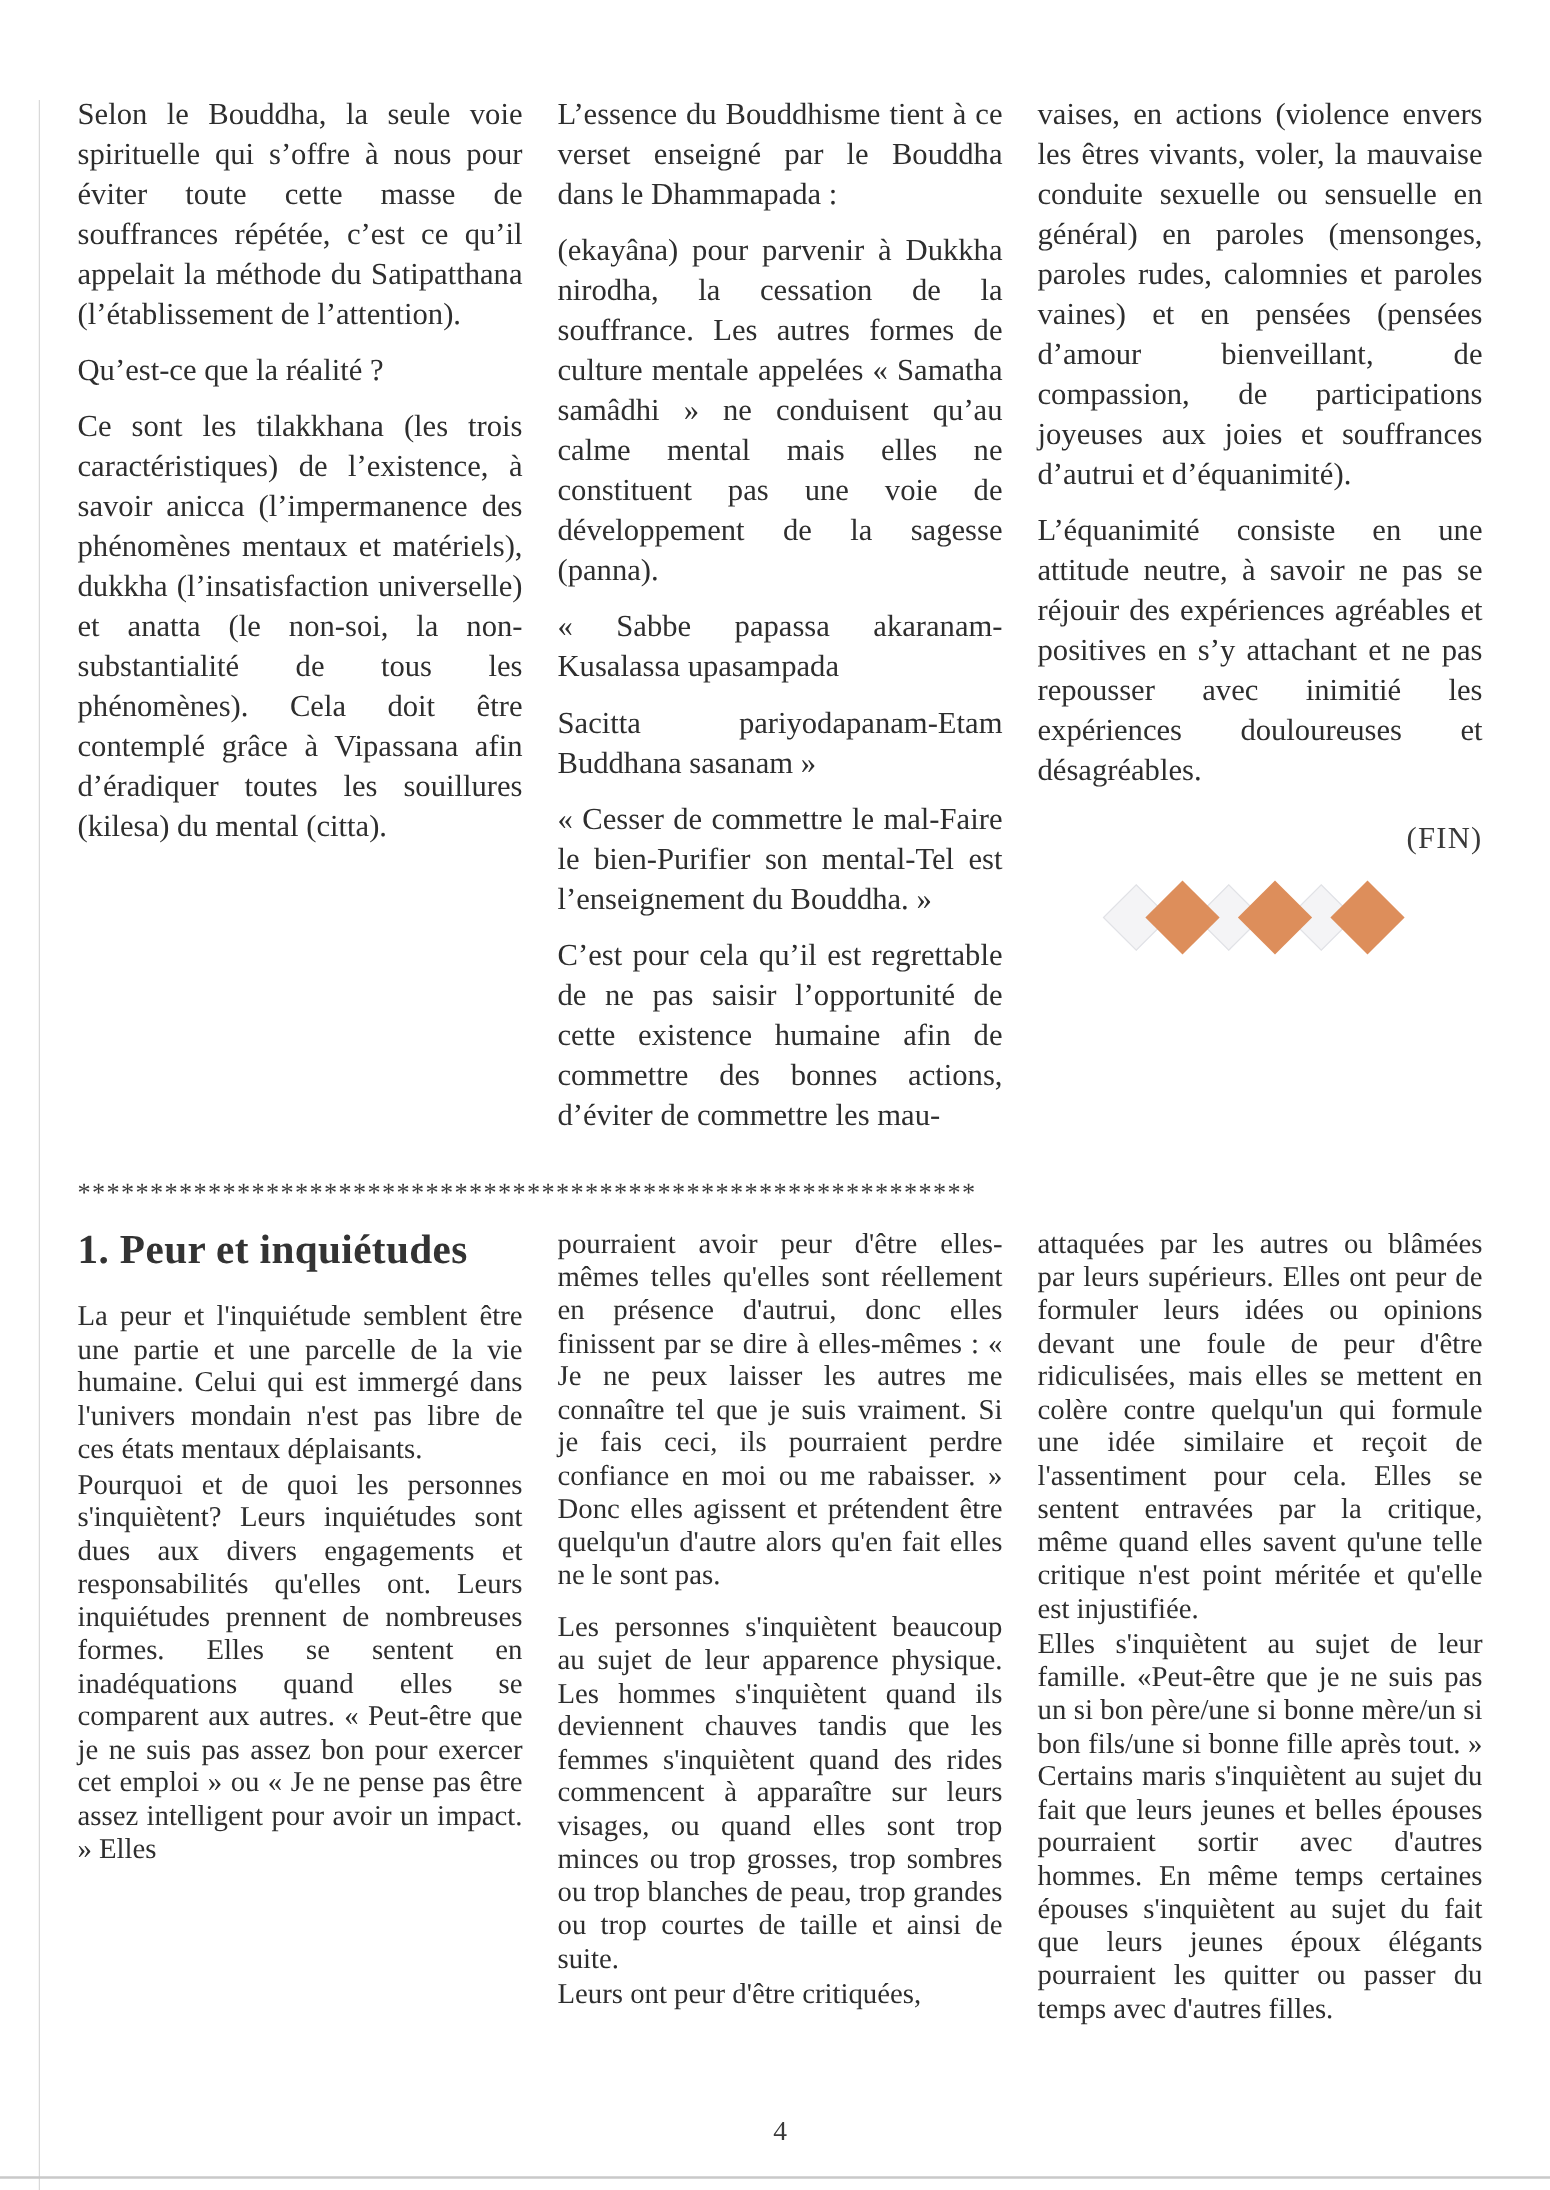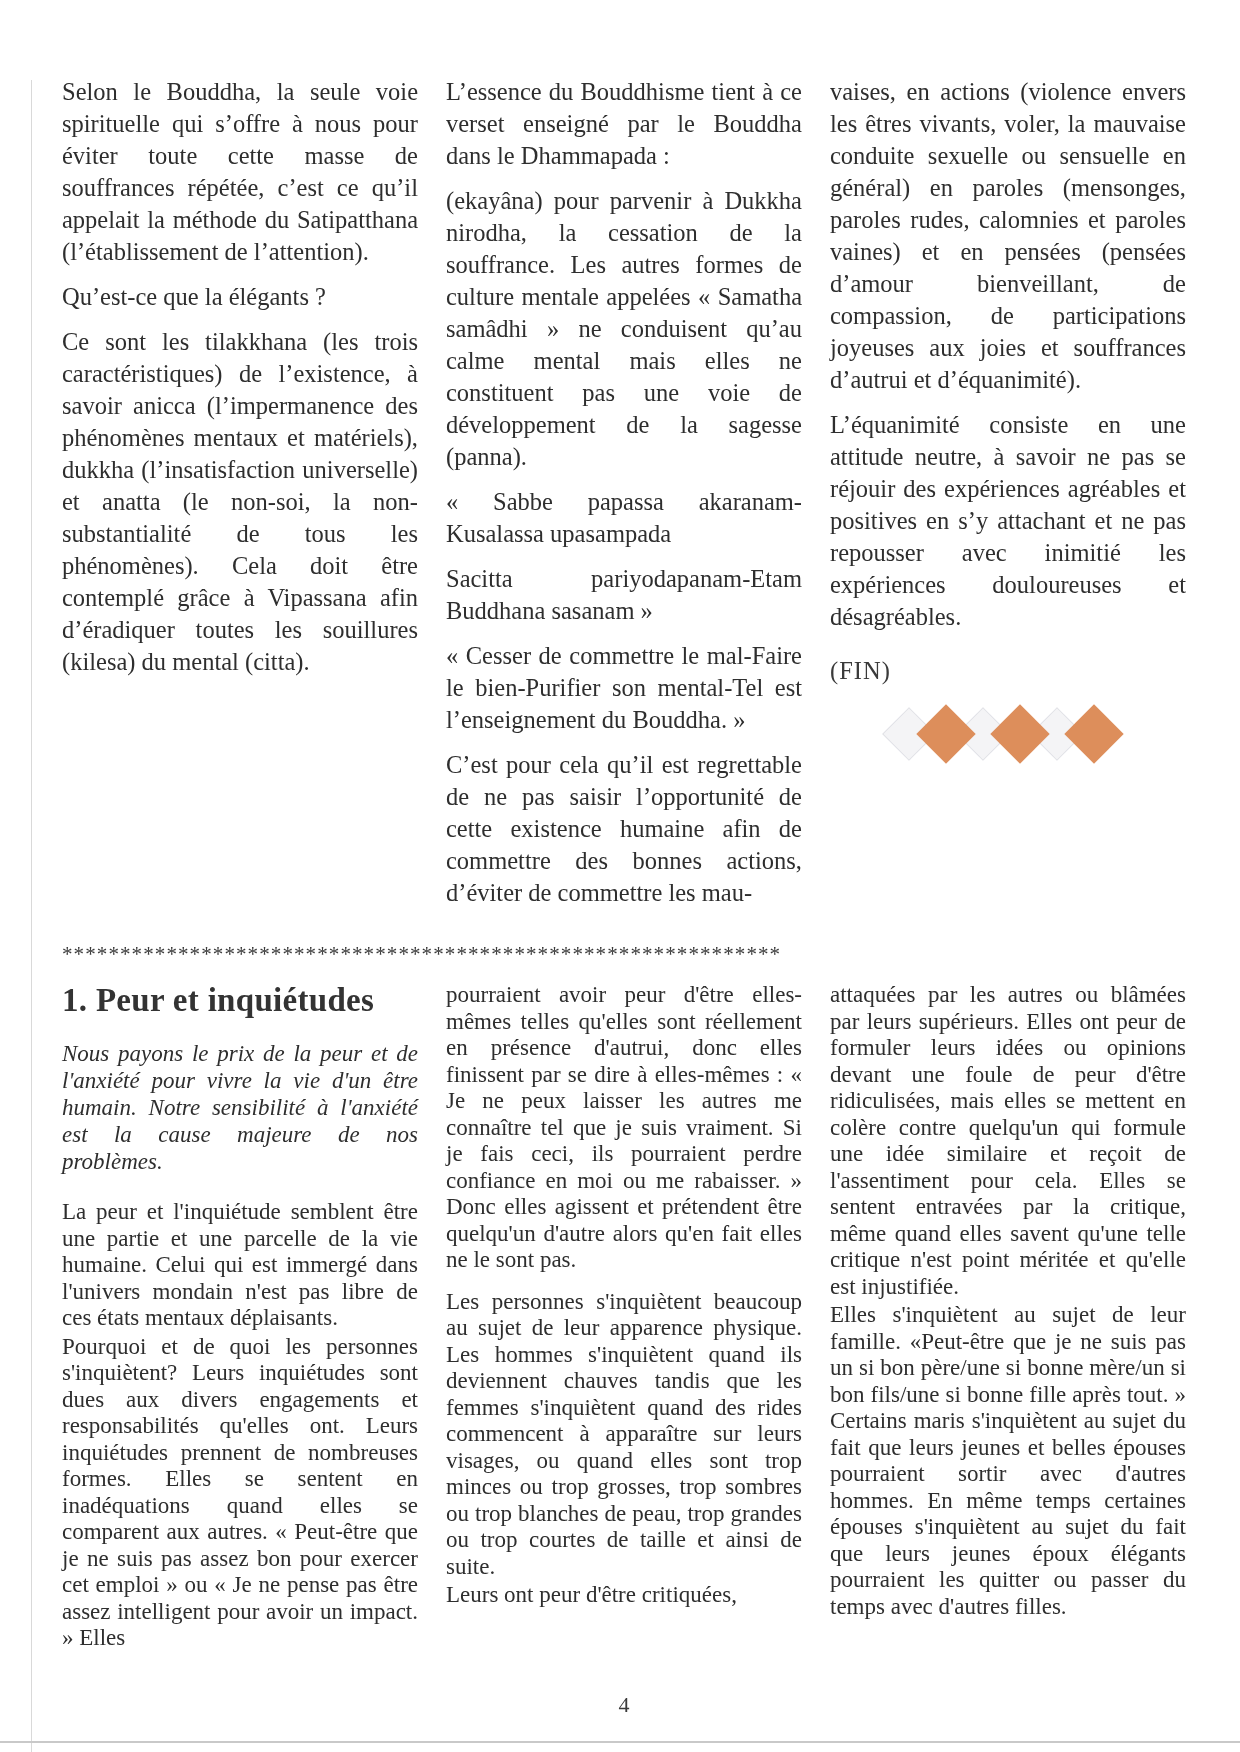--- a/index.html
+++ b/index.html
@@ -47,21 +47,21 @@
   .top-section {
     height: 868px;
   }
   .top-section .col p {
     margin: 0 0 13px 0;
     font-size: 24.5px;
     line-height: 32px;
     text-align: justify;
   }
   .top-section .col p.fin {
-    text-align: left;
+    text-align: right;
     margin-top: 22px;
     letter-spacing: 1px;
     color: #3a3a3a;
   }
   
   .ornament {
     margin-top: 26px;
     text-align: center;
     white-space: nowrap;
   }
@@ -136,21 +136,21 @@
 </head>
 <body>
 
 <div class="page">
 
   <div class="scan-line-left"></div>
 
   <section class="columns top-section">
     <div class="col">
       <p>Selon le Bouddha, la seule voie spirituelle qui s’offre à nous pour éviter toute cette masse de souffrances répétée, c’est ce qu’il appelait la méthode du Satipatthana (l’établissement de l’attention).</p>
-      <p>Qu’est-ce que la élégants ?</p>
+      <p>Qu’est-ce que la réalité ?</p>
       <p>Ce sont les tilakkhana (les trois caractéristiques) de l’existence, à savoir anicca (l’impermanence des phénomènes mentaux et matériels), dukkha (l’insatisfaction universelle) et anatta (le non-soi, la non-substantialité de tous les phénomènes). Cela doit être contemplé grâce à Vipassana afin d’éradiquer toutes les souillures (kilesa) du mental (citta).</p>
     </div>
     <div class="col">
       <p>L’essence du Bouddhisme tient à ce verset enseigné par le Bouddha dans le Dhammapada :</p>
       <p>(ekayâna) pour parvenir à Dukkha nirodha, la cessation de la souffrance. Les autres formes de culture mentale appelées « Samatha samâdhi » ne conduisent qu’au calme mental mais elles ne constituent pas une voie de développement de la sagesse (panna).</p>
       <p>« Sabbe papassa akaranam-Kusalassa upasampada</p>
       <p>Sacitta pariyodapanam-Etam Buddhana sasanam »</p>
       <p>« Cesser de commettre le mal-Faire le bien-Purifier son mental-Tel est l’enseignement du Bouddha. »</p>
       <p>C’est pour cela qu’il est regrettable de ne pas saisir l’opportunité de cette existence humaine afin de commettre des bonnes actions, d’éviter de commettre les mau-</p>
     </div>
@@ -167,21 +167,20 @@
         <span class="diamond diamond-orange"></span>
       </div>
     </div>
   </section>
 
   <div class="separator">**************************************************************</div>
 
   <section class="columns bottom-section">
     <div class="col">
       <h1 class="article-heading">1. Peur et inquiétudes</h1>
-      <p class="article-lead">Nous payons le prix de la peur et de l'anxiété pour vivre la vie d'un être humain. Notre sensibilité à l'anxiété est la cause majeure de nos problèmes.</p>
       <p>La peur et l'inquiétude semblent être une partie et une parcelle de la vie humaine. Celui qui est immergé dans l'univers mondain n'est pas libre de ces états mentaux déplaisants.</p>
       <p>Pourquoi et de quoi les personnes s'inquiètent? Leurs inquiétudes sont dues aux divers engagements et responsabilités qu'elles ont. Leurs inquiétudes prennent de nombreuses formes. Elles se sentent en inadéquations quand elles se comparent aux autres. « Peut-être que je ne suis pas assez bon pour exercer cet emploi » ou « Je ne pense pas être assez intelligent pour avoir un impact. » Elles</p>
     </div>
     <div class="col">
       <p class="para-gap">pourraient avoir peur d'être elles-mêmes telles qu'elles sont réellement en présence d'autrui, donc elles finissent par se dire à elles-mêmes : « Je ne peux laisser les autres me connaître tel que je suis vraiment. Si je fais ceci, ils pourraient perdre confiance en moi ou me rabaisser. » Donc elles agissent et prétendent être quelqu'un d'autre alors qu'en fait elles ne le sont pas.</p>
       <p>Les personnes s'inquiètent beaucoup au sujet de leur apparence physique. Les hommes s'inquiètent quand ils deviennent chauves tandis que les femmes s'inquiètent quand des rides commencent à apparaître sur leurs visages, ou quand elles sont trop minces ou trop grosses, trop sombres ou trop blanches de peau, trop grandes ou trop courtes de taille et ainsi de suite.</p>
       <p>Leurs ont peur d'être critiquées,</p>
     </div>
     <div class="col">
       <p>attaquées par les autres ou blâmées par leurs supérieurs. Elles ont peur de formuler leurs idées ou opinions devant une foule de peur d'être ridiculisées, mais elles se mettent en colère contre quelqu'un qui formule une idée similaire et reçoit de l'assentiment pour cela. Elles se sentent entravées par la critique, même quand elles savent qu'une telle critique n'est point méritée et qu'elle est injustifiée.</p>

